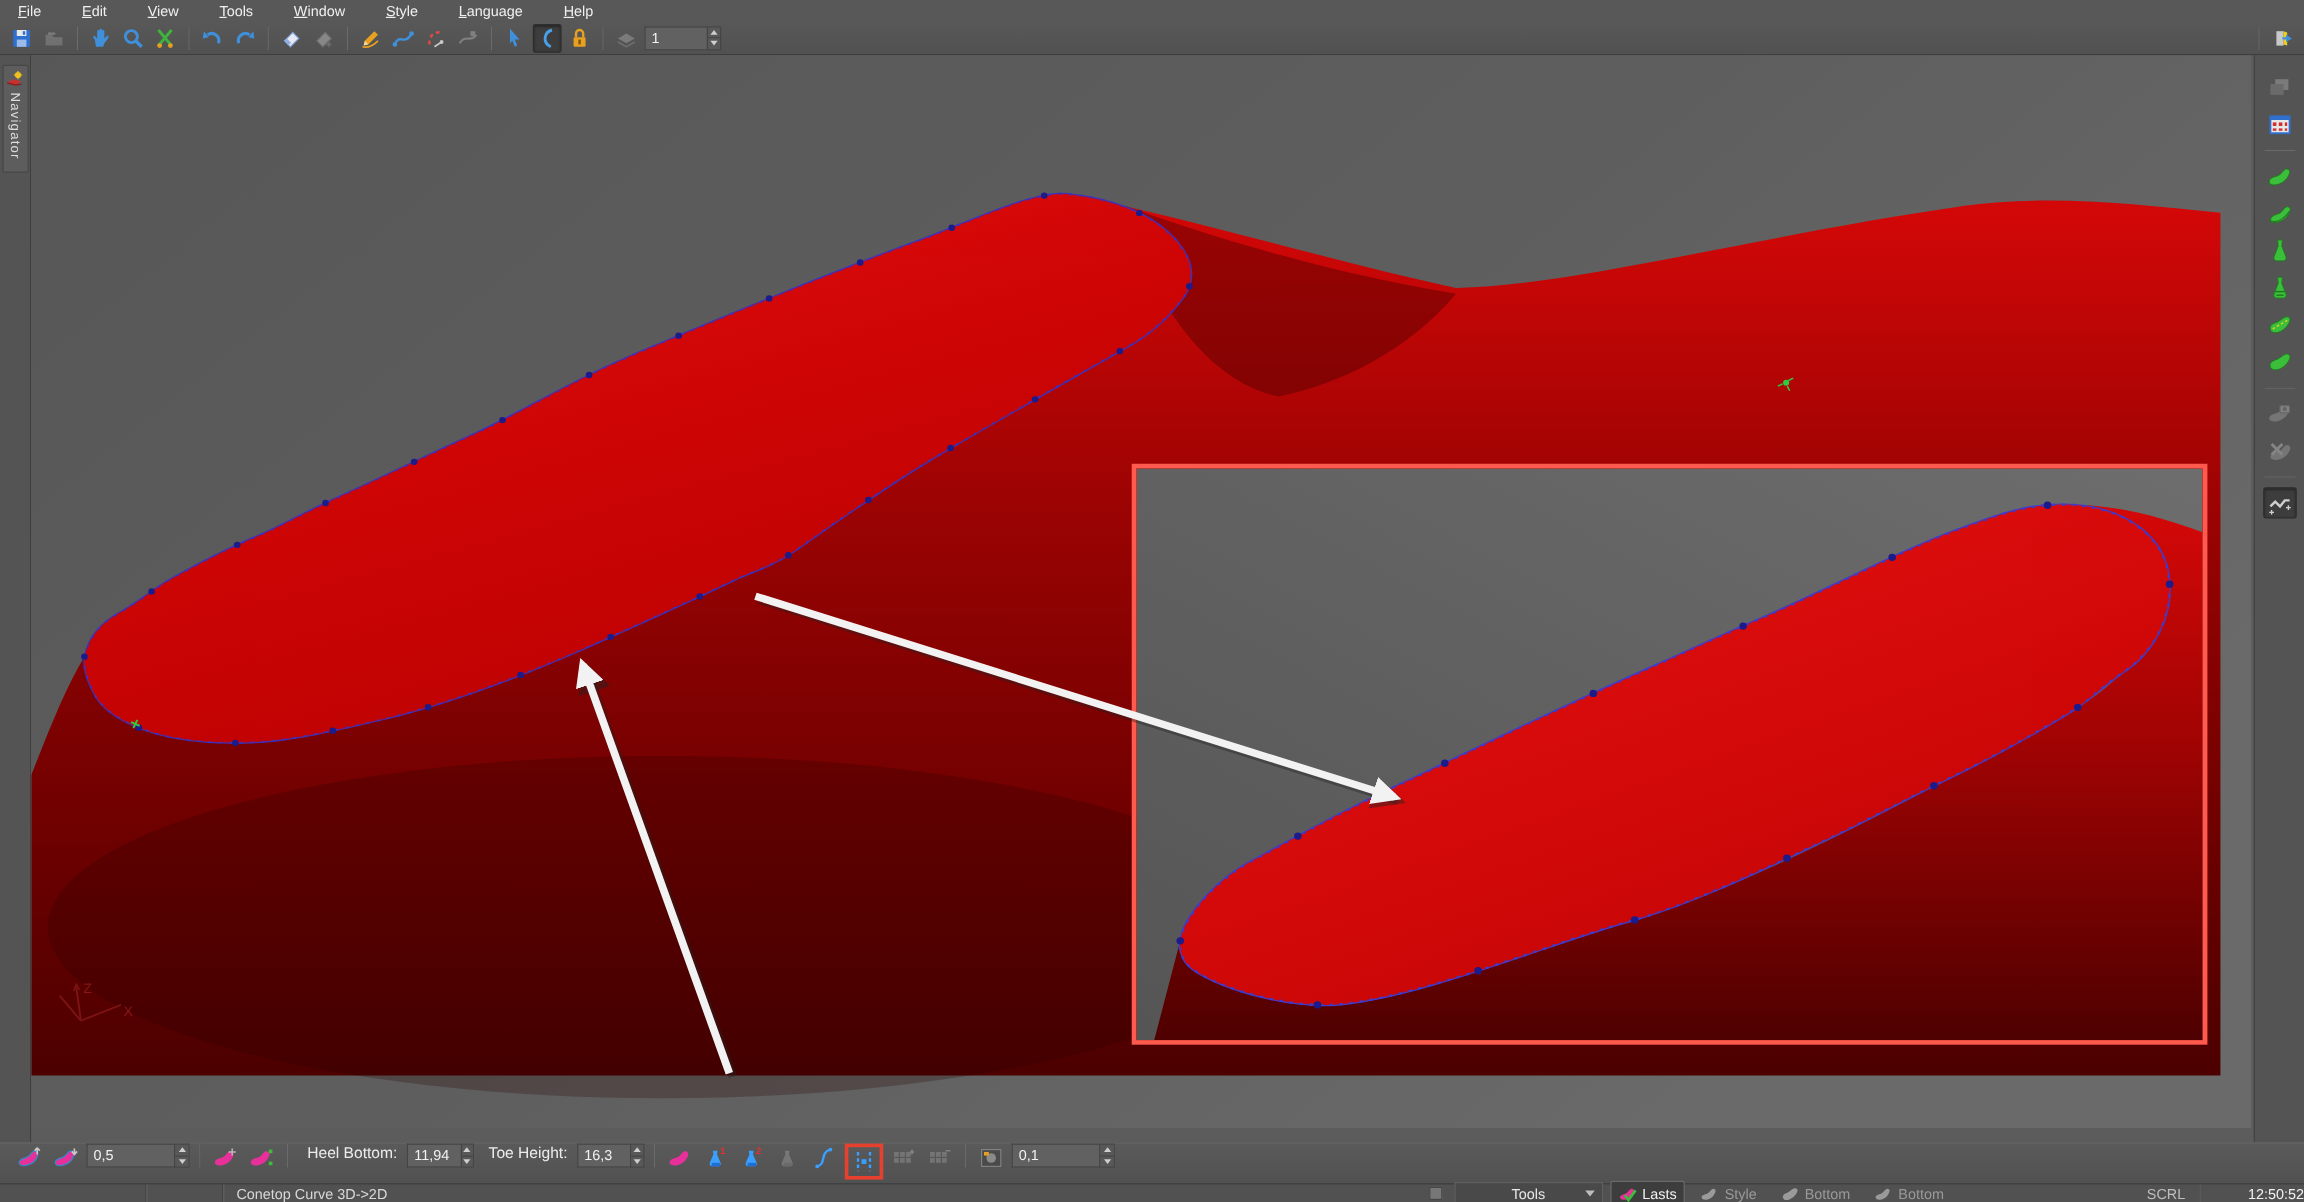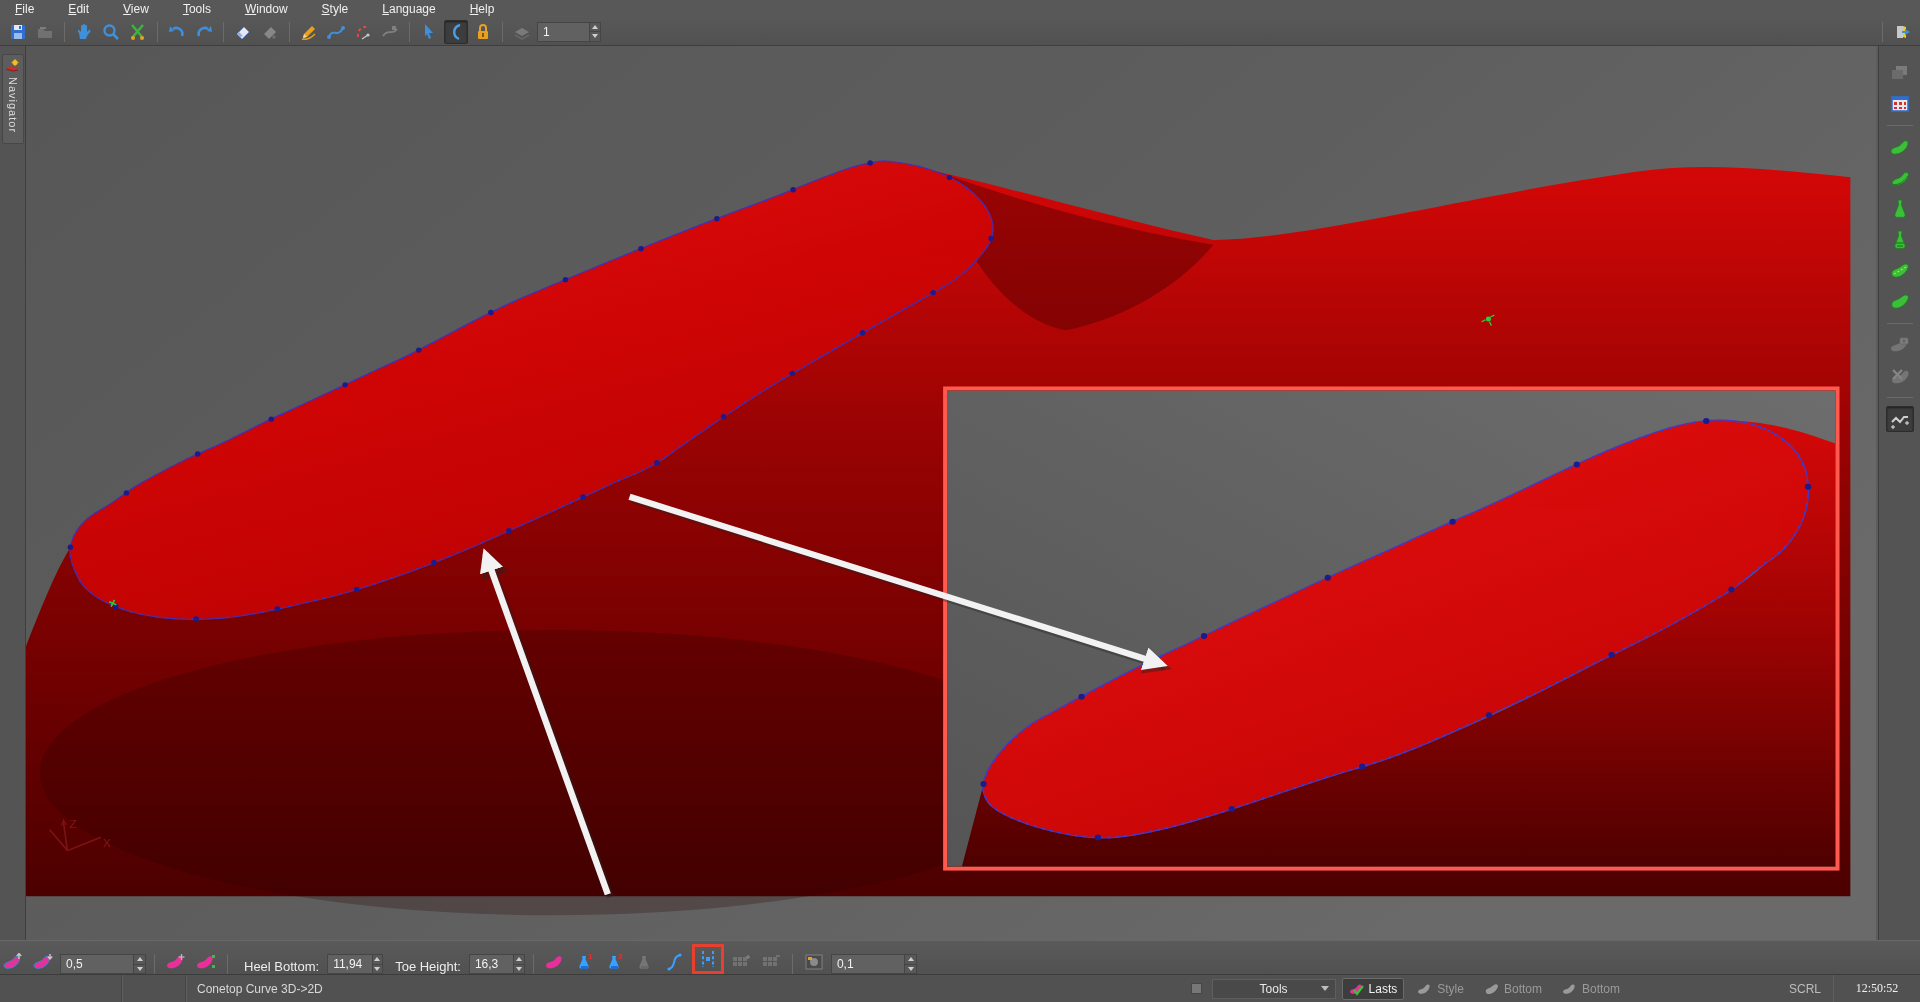--- a/index.html
+++ b/index.html
@@ -41,42 +41,42 @@
   .canvas-wrap svg.scene { position:absolute; left:0; top:0; }
 
   .rightbar { width:42px; background:#545454; border-left:1px solid #3e3e3e; display:flex; flex-direction:column; align-items:center; padding-top:14px; gap:5px; flex:0 0 auto; }
   .rbtn { width:28px; height:26px; display:flex; align-items:center; justify-content:center; border:1px solid transparent; border-radius:2px; }
   .rbtn svg { width:20px; height:20px; }
   .rbtn.disabled { opacity:.4; filter:grayscale(1); }
   .rbtn.pressed { background:#3d3d3d; border-color:#2c2c2c; box-shadow:inset 0 1px 2px rgba(0,0,0,.5); }
   .rsep { width:26px; height:1px; background:#424242; border-bottom:1px solid #6a6a6a; margin:3px 0; }
 
   
-  .botbar { height:34px; background:linear-gradient(#5a5a5a,#515151); border-top:1px solid #676767; display:flex; align-items:flex-end; padding:0 0; gap:4px; flex:0 0 auto; }
+  .botbar { height:34px; background:linear-gradient(#5a5a5a,#515151); border-top:1px solid #676767; display:flex; align-items:flex-start; padding:0 12px; gap:4px; flex:0 0 auto; }
   .botbar .lbl { color:#ececec; font-size:13px; margin:0 4px 0 8px; white-space:nowrap; }
   .bicon { width:26px; height:24px; display:flex; align-items:center; justify-content:center; }
   .bicon svg { width:20px; height:18px; }
   .bicon.disabled { opacity:.4; filter:grayscale(1); }
   .hotbox { border:3px solid #e8402f; padding:0px; display:flex; align-items:center; justify-content:center; width:32px; height:30px; }
   .w86 { width:86px; } .w64 { width:64px; } .w70 { width:56px; }
 
   
-  .statusbar { height:28px; background:#515151; border-top:1px solid #3c3c3c; display:flex; align-items:center; font-size:12px; color:#d8d8d8; flex:0 0 auto; }
+  .statusbar { height:16px; background:#515151; border-top:1px solid #3c3c3c; display:flex; align-items:center; font-size:12px; color:#d8d8d8; flex:0 0 auto; }
   .scell { height:100%; border-right:1px solid #5f5f5f; box-shadow:inset -1px 0 0 #444; }
   .scell.c1 { width:123px; } .scell.c2 { width:64px; }
   .smsg { flex:1; padding-left:10px; }
   .schk { width:11px; height:11px; background:#777; border:1px solid #464646; margin:0 10px; }
   .combo { width:124px; height:20px; background:#494949; border:1px solid #5f5f5f; display:flex; align-items:center; justify-content:center; position:relative; color:#e8e8e8; }
   .combo .caret { position:absolute; right:6px; width:0; height:0; border-left:4px solid transparent; border-right:4px solid transparent; border-top:5px solid #bdbdbd; }
   .sbtn { height:22px; display:flex; align-items:center; gap:4px; padding:0 6px; margin-left:6px; color:#9a9a9a; border:1px solid transparent; border-radius:2px; }
   .sbtn svg { width:16px; height:14px; }
   .sbtn.active { background:#3d3d3d; border-color:#6a6a6a; color:#f2f2f2; }
   .scrl { color:#bdbdbd; margin-left:150px; padding:0 12px; }
   .ssep { width:1px; height:100%; background:#444; border-right:1px solid #5f5f5f; }
-  .stime { width:86px; text-align:center; color:#f0f0f0;font-family:Liberation Serif, serif; }
+  .stime { width:86px; text-align:right; color:#f0f0f0; }
 </style>
 </head>
 <body>
 
 <div class="app">
 
   <div class="menubar">
     <span class="menu-item">File</span>
     <span class="menu-item">Edit</span>
     <span class="menu-item">View</span>

